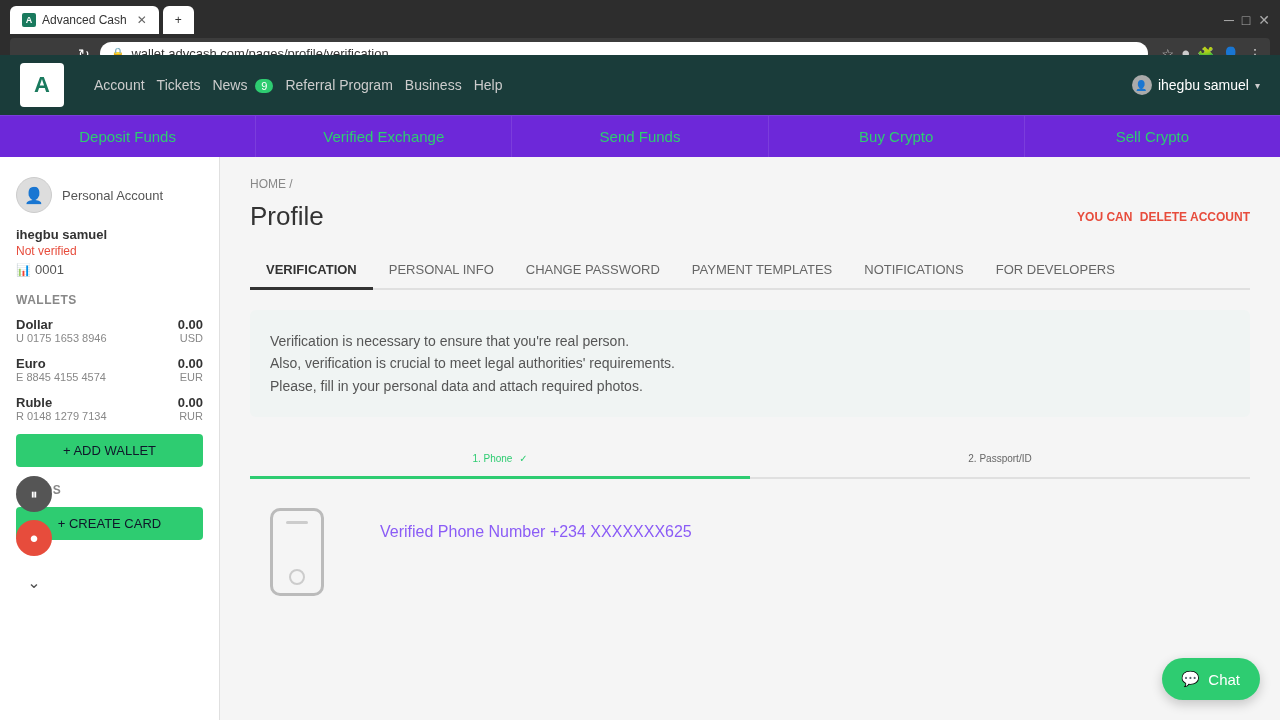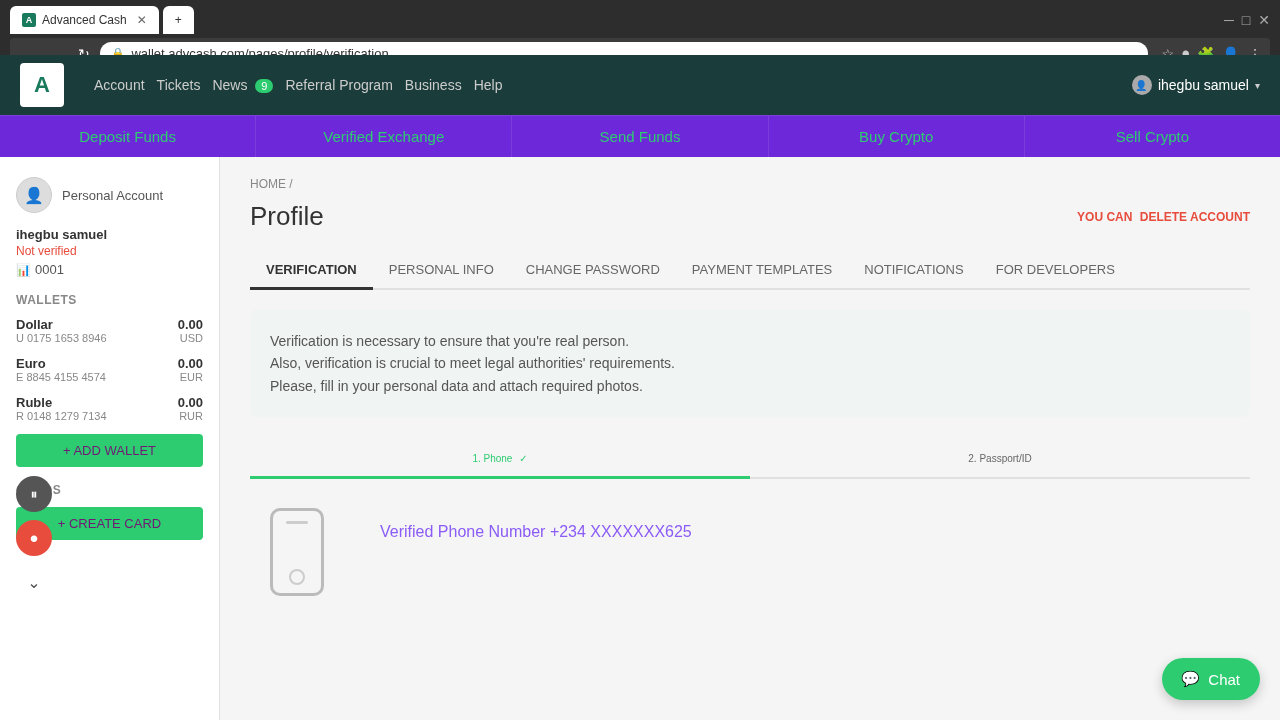--- a/index.html
+++ b/index.html
@@ -51,21 +51,21 @@
     .sidebar-verified { color: #e74c3c; font-size: 12px; cursor: pointer; }
     .sidebar-id { display: flex; align-items: center; gap: 4px; margin-top: 4px; }
     .sidebar-id-icon { color: #2ecc71; font-size: 12px; }
     .sidebar-id-num { font-size: 13px; color: #555; }
     .sidebar-section-title { font-size: 12px; color: #888; margin: 16px 0 10px; font-weight: 600; text-transform: uppercase; letter-spacing: 0.5px; }
     .wallet-item { display: flex; justify-content: space-between; align-items: flex-start; margin-bottom: 12px; }
     .wallet-name { font-size: 13px; font-weight: 600; color: #333; }
     .wallet-address { font-size: 11px; color: #888; }
     .wallet-amount { font-size: 13px; font-weight: 600; color: #333; }
     .wallet-currency { font-size: 11px; color: #888; text-align: right; }
-    .btn-add { background: #2ecc71; color: #701a75; border: none; border-radius: 4px; padding: 9px 0; width: 100%; font-size: 13px; cursor: pointer; margin-top: 6px; display: flex; align-items: center; justify-content: center; gap: 6px; }
+    .btn-add { background: #2ecc71; color: #0f172a; border: none; border-radius: 4px; padding: 9px 0; width: 100%; font-size: 13px; cursor: pointer; margin-top: 6px; display: flex; align-items: center; justify-content: center; gap: 6px; }
 
     
     .content-area { flex: 1; background: #f5f5f5; padding: 20px 30px; overflow-y: auto; }
     .breadcrumb { font-size: 12px; color: #888; margin-bottom: 10px; }
     .breadcrumb a { color: #888; text-decoration: none; }
     .page-header { display: flex; justify-content: space-between; align-items: center; margin-bottom: 20px; }
     .page-title { font-size: 26px; font-weight: 300; color: #333; }
     .delete-account { font-size: 12px; color: #888; }
     .delete-account span { color: #e74c3c; cursor: pointer; font-weight: 600; }
 

